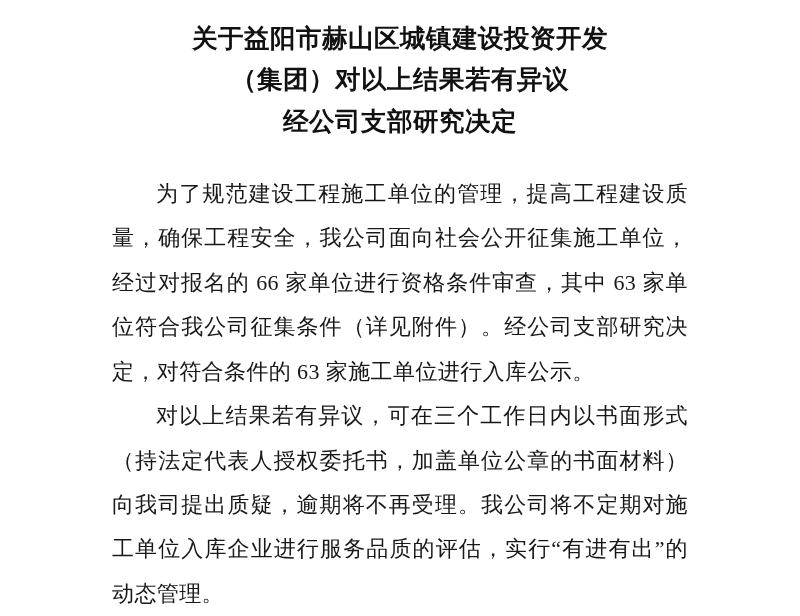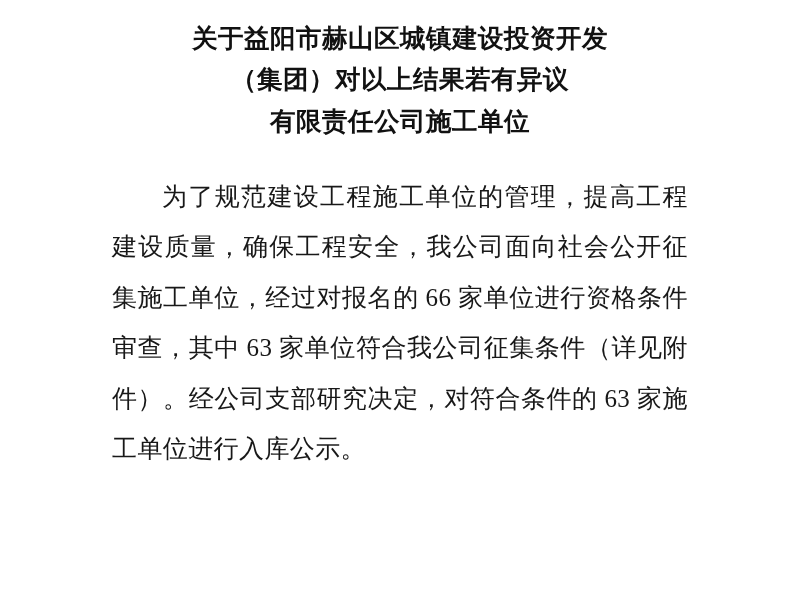--- a/index.html
+++ b/index.html
@@ -32,40 +32,41 @@
   }
   .doc-title .tline {
     display: block;
     white-space: nowrap;
   }
   .body-block {
     margin-top: 30px;
   }
   p.para {
     margin: 0;
-    font-size: 25px;
+    font-size: 22px;
     line-height: 2.02;
     text-align: justify;
     text-justify: inter-ideograph;
     text-indent: 2em;
     letter-spacing: 0.4px;
     color: #181818;
   }
   p.para + p.para {
     margin-top: 0;
   }
 </style>
 </head>
 <body>
 
 <div class="page">
 
   <h1 class="doc-title">
     <span class="tline">关于益阳市赫山区城镇建设投资开发</span>
     <span class="tline">（集团）对以上结果若有异议</span>
-    <span class="tline">有限责任公司施工单位</span>
+    <span class="tline">经公司支部研究决定</span>
   </h1>
 
   <div class="body-block">
     <p class="para">为了规范建设工程施工单位的管理，提高工程建设质量，确保工程安全，我公司面向社会公开征集施工单位，经过对报名的 66 家单位进行资格条件审查，其中 63 家单位符合我公司征集条件（详见附件）。经公司支部研究决定，对符合条件的 63 家施工单位进行入库公示。</p>
+    <p class="para">对以上结果若有异议，可在三个工作日内以书面形式（持法定代表人授权委托书，加盖单位公章的书面材料）向我司提出质疑，逾期将不再受理。我公司将不定期对施工单位入库企业进行服务品质的评估，实行“有进有出”的动态管理。</p>
   </div>
 
 </div>
 
 </body></html>

